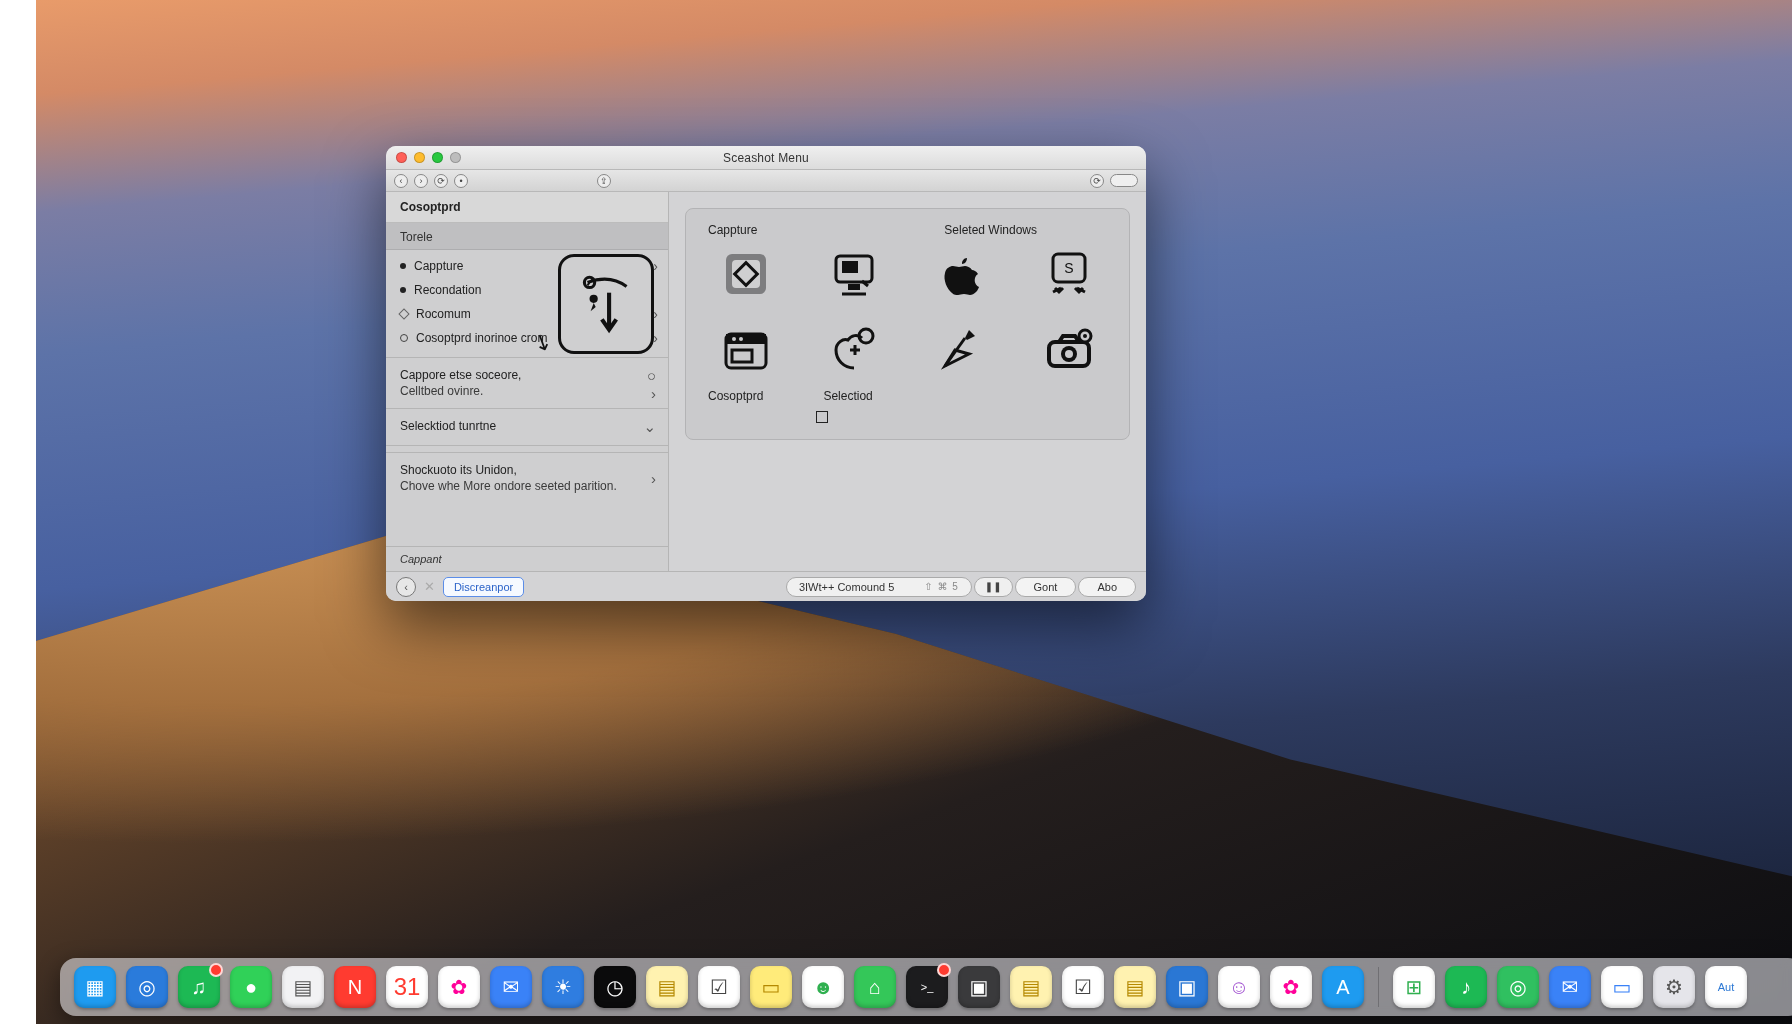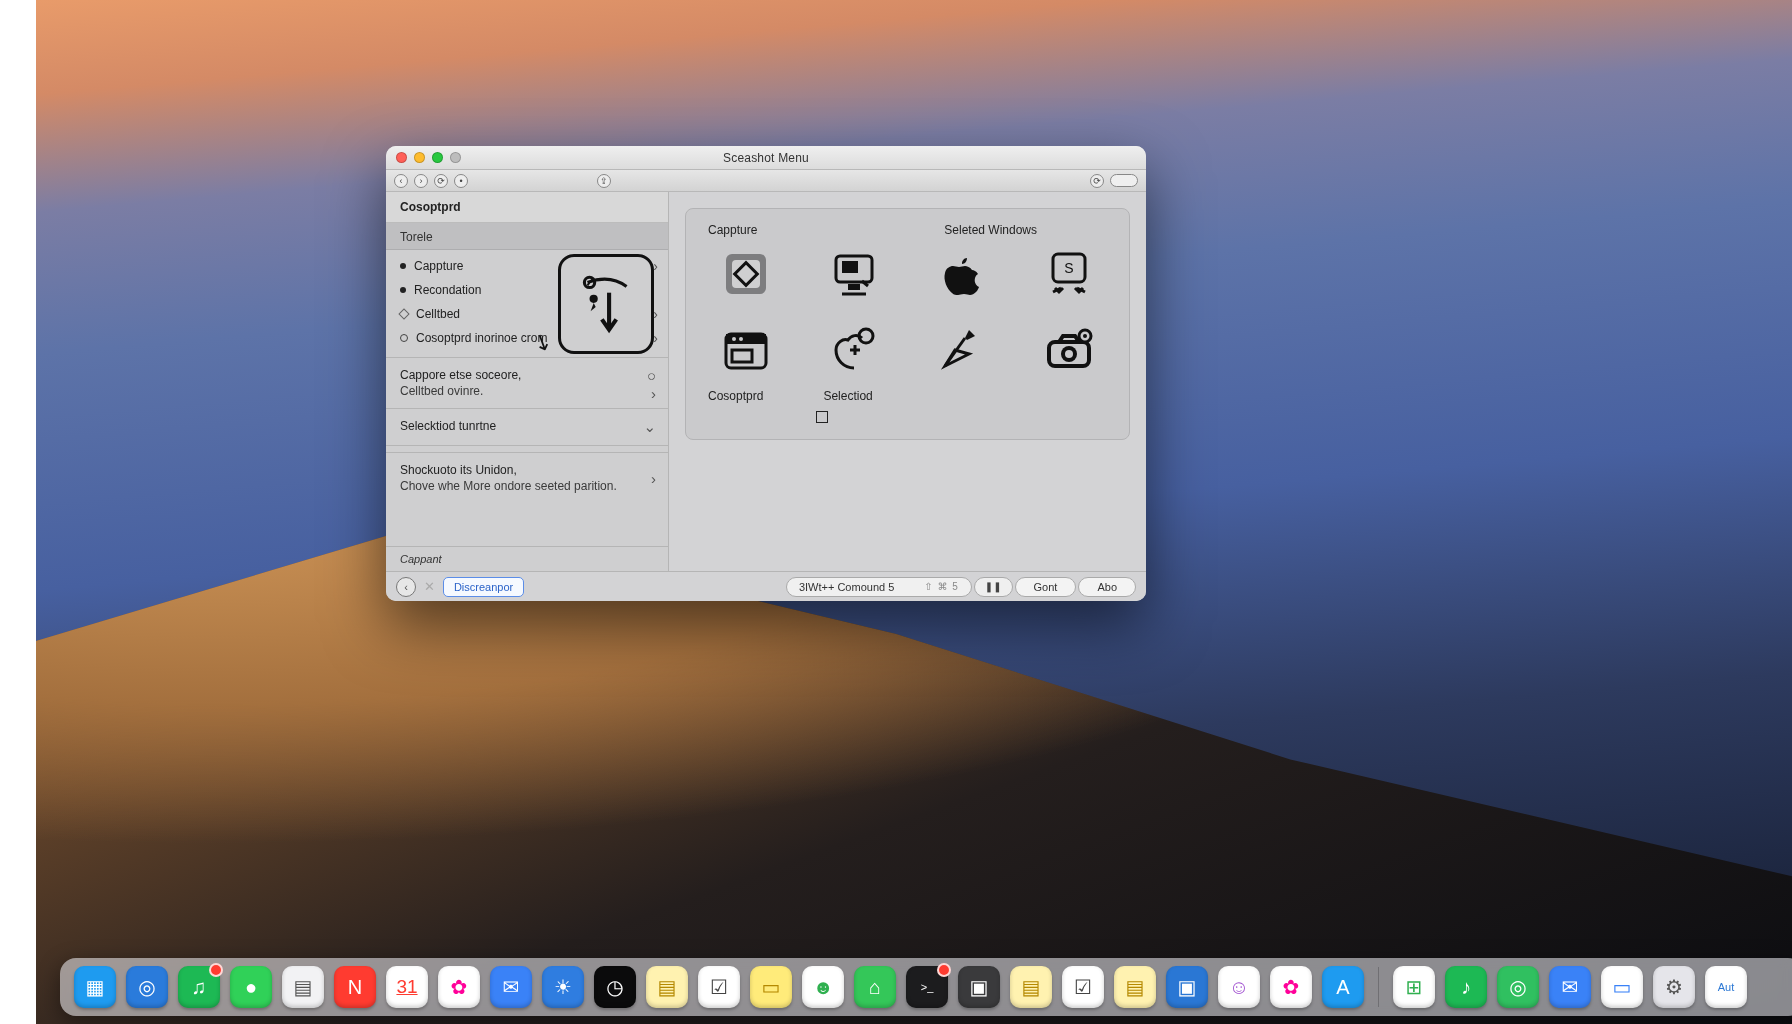--- a/index.html
+++ b/index.html
@@ -150,21 +150,21 @@
             <span class="dot"></span>
             <span>Cappture</span>
             <span class="chev">›</span>
           </div>
           <div class="sb-item">
             <span class="dot"></span>
             <span>Recondation</span>
           </div>
           <div class="sb-item">
             <span class="diam"></span>
-            <span>Celltbed</span>
+            <span>Rocomum</span>
             <span class="chev">›</span>
           </div>
           <div class="sb-item">
             <span class="ring"></span>
             <span>Cosoptprd inorinoe crom</span>
             <span class="chev">›</span>
           </div>
         </div>
 
         <div class="divider"></div>
@@ -286,21 +286,21 @@
     </div>
   </div>
 
   <div class="dock" id="dock">
       <div class="dicon drel" style="background: rgb(30, 155, 240); font-size: 20px;">▦</div>
       <div class="dicon drel" style="background: rgb(42, 123, 219); font-size: 20px;">◎</div>
       <div class="dicon drel" style="background: rgb(29, 185, 84); font-size: 20px;">♫<div class="badge"></div></div>
       <div class="dicon drel" style="background: rgb(48, 209, 88); font-size: 20px;">●</div>
       <div class="dicon drel" style="background: rgb(242, 242, 244); color: rgb(85, 85, 85); font-size: 20px;">▤</div>
       <div class="dicon drel" style="background: rgb(255, 59, 48); font-size: 20px;">N</div>
-      <div class="dicon drel" style="background: rgb(255, 255, 255); color: rgb(255, 59, 48); font-size: 19px; text-decoration: underline;">31</div>
+      <div class="dicon drel" style="background: rgb(255, 255, 255); color: rgb(255, 59, 48); font-size: 24px;">31</div>
       <div class="dicon drel" style="background: rgb(255, 255, 255); color: rgb(255, 0, 153); font-size: 20px;">✿</div>
       <div class="dicon drel" style="background: rgb(58, 130, 247); font-size: 20px;">✉</div>
       <div class="dicon drel" style="background: rgb(47, 125, 224); font-size: 20px;">☀</div>
       <div class="dicon drel" style="background: rgb(11, 11, 12); font-size: 20px;">◷</div>
       <div class="dicon drel" style="background: rgb(255, 242, 176); color: rgb(181, 137, 0); font-size: 20px;">▤</div>
       <div class="dicon drel" style="background: rgb(255, 255, 255); color: rgb(68, 68, 68); font-size: 20px;">☑</div>
       <div class="dicon drel" style="background: rgb(255, 235, 122); color: rgb(181, 137, 0); font-size: 20px;">▭</div>
       <div class="dicon drel" style="background: rgb(255, 255, 255); color: rgb(48, 176, 80); font-size: 20px;">☻</div>
       <div class="dicon drel" style="background: rgb(52, 199, 89); font-size: 20px;">⌂</div>
       <div class="dicon drel" style="background: rgb(28, 28, 30); font-size: 11px;">&gt;_ <div class="badge"></div></div>

